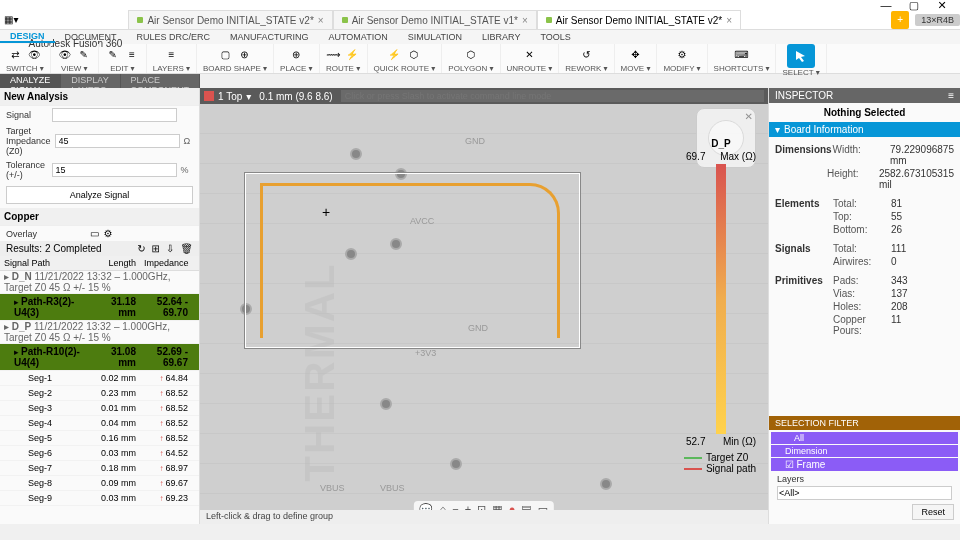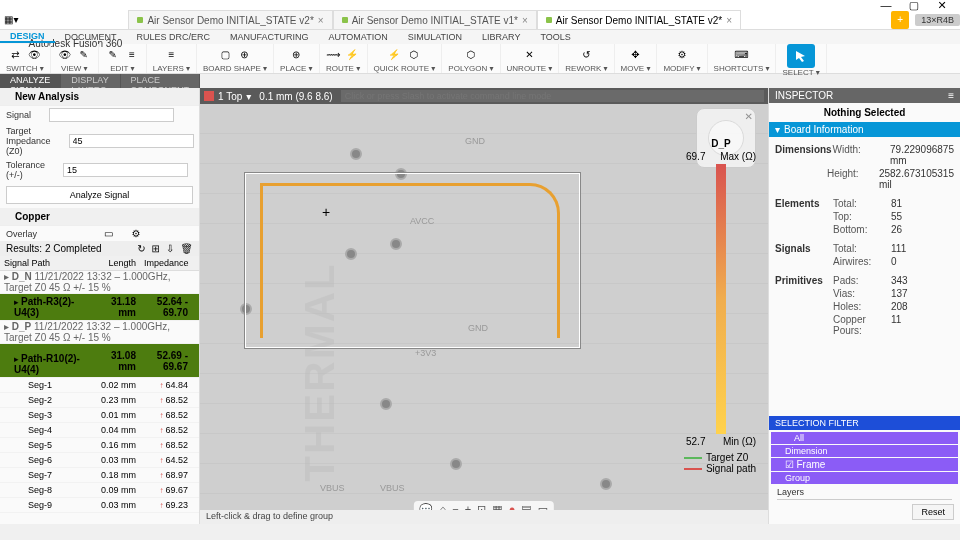--- a/index.html
+++ b/index.html
@@ -26,22 +26,22 @@
 .select-tool { width: 28px; height: 24px; background: #0696d7; display: flex; align-items: center; justify-content: center; border-radius: 3px; }
 .sub-tabs { height: 14px; background: #666; display: flex; }
 .sub-tab { padding: 1px 10px; font-size: 9px; color: #ccc; border-right: 1px solid #555; }
 .sub-tab.active { background: #555; color: #fff; }
 .layer-bar { height: 16px; background: #5a5a5a; display: flex; align-items: center; color: #fff; font-size: 9px; padding: 0 4px; gap: 8px; }
 .layer-chip { display: flex; align-items: center; gap: 4px; }
 .layer-sq { width: 10px; height: 10px; background: #d9534f; }
 .command-input { flex: 1; background: #6a6a6a; color: #ccc; padding: 1px 4px; font-size: 9px; border: none; }
 .main { display: flex; height: 436px; }
 .left-panel { width: 200px; background: #fafafa; border-right: 1px solid #ddd; overflow-y: auto; }
-.panel-header { padding: 3px 15px; font-size: 10px; font-weight: bold; border-bottom: 1px solid #eee; background: #f0f0f0; }
-.form-row { display: flex; align-items: center; padding: 2px 6px; gap: 18px; }
+.panel-header { padding: 3px 4px; font-size: 10px; font-weight: bold; border-bottom: 1px solid #eee; background: #f0f0f0; }
+.form-row { display: flex; align-items: center; padding: 2px 6px; gap: 4px; }
 .form-label { width: 80px; font-size: 9px; color: #333; }
 .form-input { flex: 1; border: 1px solid #ccc; padding: 1px 3px; font-size: 9px; height: 14px; }
 .form-unit { width: 24px; font-size: 9px; color: #666; }
 .analyze-btn { display: block; margin: 4px 6px; padding: 3px; text-align: center; border: 1px solid #ccc; background: #fff; font-size: 9px; width: calc(100% - 12px); }
 .results-header { display: flex; align-items: center; justify-content: space-between; padding: 2px 6px; background: #eee; font-size: 9px; }
 .results-header .icons { display: flex; gap: 6px; }
 .table { width: 100%; }
 .th-row { display: flex; background: #f0f0f0; border-bottom: 1px solid #ddd; }
 .th, .td { padding: 2px 4px; font-size: 9px; }
 .c1 { width: 90px; } .c2 { width: 50px; text-align: right; } .c3 { width: 52px; text-align: right; }
@@ -73,21 +73,21 @@
 .statusbar { position: absolute; bottom: 0; left: 0; right: 0; height: 14px; background: #eee; font-size: 9px; padding: 1px 6px; color: #444; }
 .right-panel { width: 192px; background: #fafafa; border-left: 1px solid #ddd; display: flex; flex-direction: column; }
 .insp-header { background: #666; color: #fff; padding: 2px 6px; font-size: 9px; display: flex; justify-content: space-between; }
 .nothing { text-align: center; font-weight: bold; padding: 4px; font-size: 10px; }
 .board-info-h { background: #0696d7; color: #fff; padding: 2px 6px; font-size: 9px; display: flex; align-items: center; gap: 4px; }
 .info-section { padding: 6px 6px; }
 .info-row { display: flex; font-size: 9px; padding: 1px 0; }
 .info-cat { width: 58px; font-weight: bold; color: #333; }
 .info-key { width: 58px; color: #555; }
 .info-val { flex: 1; color: #333; }
-.filter-header { background: #1d4ed8; color: #fff; padding: 2px 6px; font-size: 9px; }
+.filter-header { background: #a16207; color: #fff; padding: 2px 6px; font-size: 9px; }
 .filter-body { flex: 1; overflow: auto; padding: 2px; }
 .filter-item { background: #8b5cf6; color: #fff; padding: 1px 23px; font-size: 9px; margin-bottom: 1px; }
 .filter-sub { padding-left: 14px; }
 .layers-label { font-size: 9px; padding: 2px 6px; color: #333; }
 .layer-select { width: calc(100% - 12px); margin: 0 6px 4px; border: 1px solid #ccc; font-size: 9px; padding: 1px; }
 .reset-btn { margin: 4px 6px; padding: 2px 8px; border: 1px solid #ccc; background: #f5f5f5; font-size: 9px; align-self: flex-end; }
 svg { display: block; }
 </style>
 </head>
 <body>
@@ -290,21 +290,21 @@
           </div>
           <div class="tr path">
             <div class="td c1" style="padding-left:14px;">▸ <b>Path-R3(2)-U4(3)</b></div>
             <div class="td c2"><b>31.18 mm</b></div>
             <div class="td c3"><b>52.64 - 69.70</b></div>
           </div>
           <div class="tr group">
             <span style="padding-left:4px;">▸ <b>D_P</b> 11/21/2022 13:32 – 1.000GHz, Target Z0 45 Ω +/- 15 %</span>
           </div>
           <div class="tr path">
-            <div class="td c1" style="padding-left:14px;margin-top:7px;">▸ <b>Path-R10(2)-U4(4)</b></div>
+            <div class="td c1" style="padding-left:14px;">▸ <b>Path-R10(2)-U4(4)</b></div>
             <div class="td c2"><b>31.08 mm</b></div>
             <div class="td c3"><b>52.69 - 69.67</b></div>
           </div>
           <div class="tr">
             <div class="td c1" style="padding-left:28px;">Seg-1</div>
             <div class="td c2">0.02 mm</div>
             <div class="td c3"><span class="arrow">↑</span>64.84</div>
           </div>
           <div class="tr">
             <div class="td c1" style="padding-left:28px;">Seg-2</div>
@@ -492,20 +492,19 @@
         <div style="height: 6px;"></div>
       </div>
     <div style="flex:1;"></div>
     <div class="filter-header">SELECTION FILTER</div>
     <div class="filter-body">
       <div class="filter-item">All</div>
       <div class="filter-item filter-sub">Dimension</div>
       <div class="filter-item filter-sub">
         <span>☑</span> <span>Frame</span>
       </div>
-      <div class="filter-item filter-sub">Group</div>
       <div class="layers-label">Layers</div>
       <input class="layer-select" value="&lt;All&gt;" style="">
       
     </div>
     <button class="reset-btn">Reset</button>
   </div>
 </div>
 
 </body></html>

